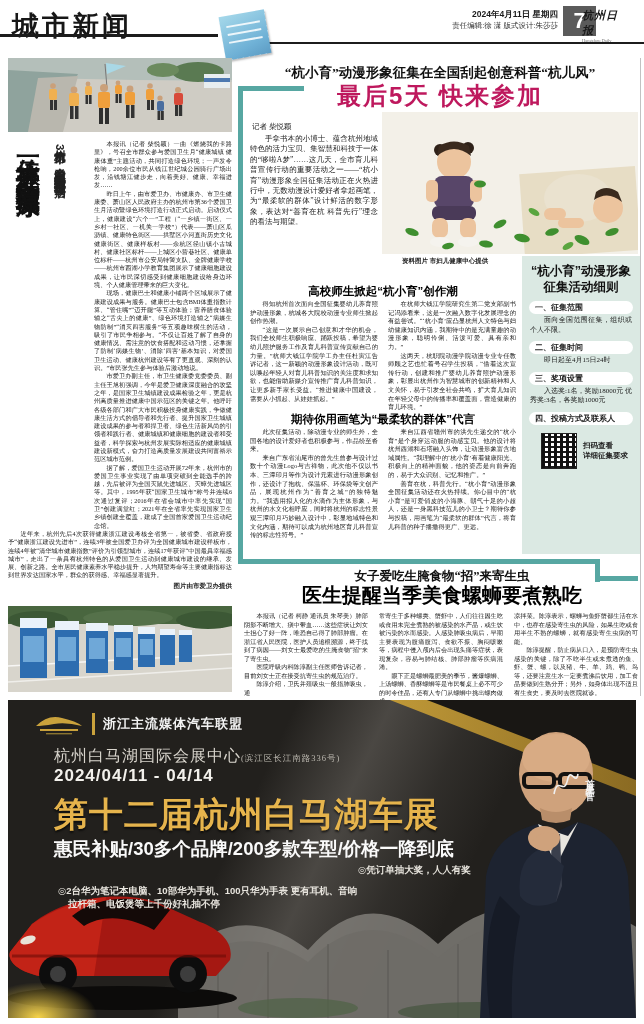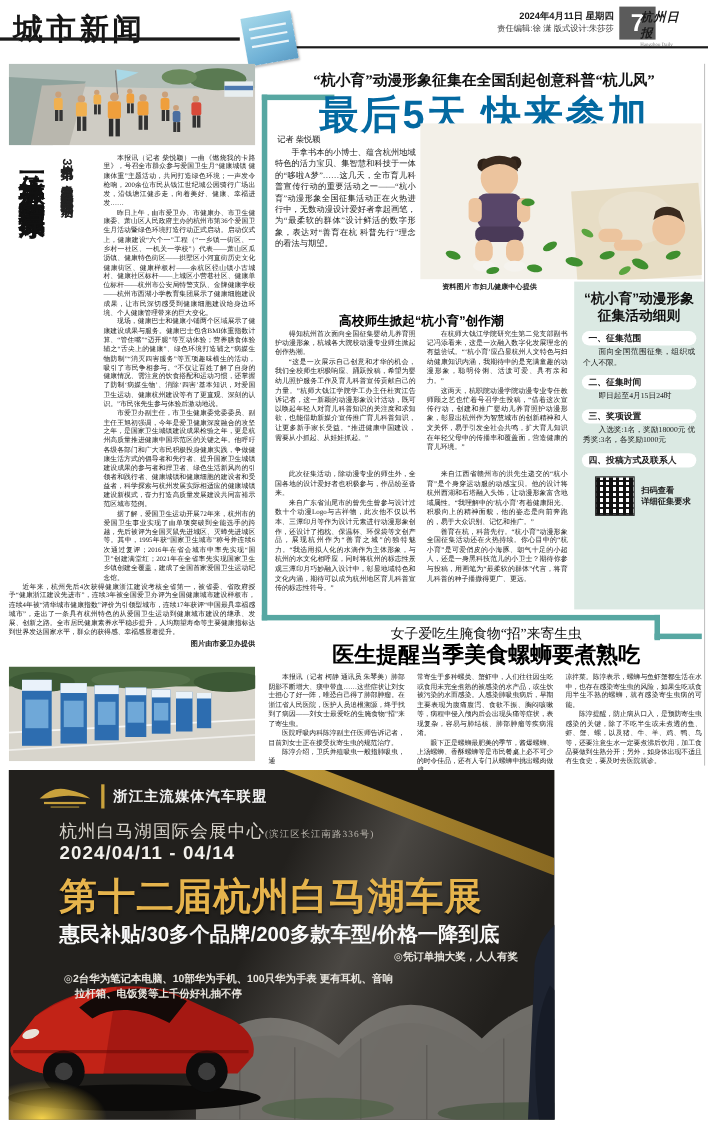--- a/index.html
+++ b/index.html
@@ -41,22 +41,22 @@
   
   .teal{background:#57a7a2;}
   .tl-left{left:238px;top:86px;width:5px;height:478px;}
   .tl-top{left:238px;top:86px;width:66px;height:5px;}
   .tl-bottom{left:238px;top:559px;width:362px;height:5px;}
   .tl-step-v{left:595px;top:559px;width:5px;height:23px;}
   .tl-step-h{left:595px;top:576px;width:43px;height:5px;}
 
   
   .kicker{left:250px;width:380px;top:64px;text-align:center;font-size:13.5px;font-weight:700;color:#111;}
-  .headline{left:250px;width:380px;top:80px;text-align:center;font-size:36px;font-weight:900;
-            letter-spacing:2px;color:#0369a1;}
+  .headline{left:250px;width:380px;top:80px;text-align:center;font-size:24px;font-weight:900;
+            letter-spacing:2px;color:#be185d;}
   .byline{left:252px;top:122px;font-size:7.5px;color:#222;}
   .lead{left:250px;top:134px;width:128px;height:136px;font-size:7.5px;line-height:10.4px;
         text-align:justify;}
   .lead p{margin:0;text-indent:2em;}
   .kidsphoto{left:382px;top:112px;width:256px;height:142px;}
   .photocap{left:402px;top:257px;width:236px;font-size:6.5px;font-weight:700;color:#222;}
   .sec-title{left:250px;width:266px;text-align:center;font-size:11.5px;font-weight:800;color:#000;}
   .cols2{left:250px;width:266px;display:flex;gap:10px;font-size:6.3px;line-height:8.6px;text-align:justify;}
   .cols2 .c{width:128px;}
   .cols2 p{margin:0;text-indent:2em;}
@@ -70,29 +70,29 @@
            display:block;color:#222;}
   .sb-body{font-size:7px;line-height:9.6px;text-indent:2em;margin:2px 1px 0 1px;text-align:justify;}
   .sb-qr-row{display:flex;align-items:center;gap:6px;margin:8px 0 0 12px;}
   .qr{width:34px;height:34px;border:1px solid #222;
       background:
         repeating-linear-gradient(0deg,rgba(17,17,17,.95) 0 2px,transparent 2px 5px),
         repeating-linear-gradient(90deg,#111 0 3px,#fff 3px 6px);}
   .qr-label{font-size:7.5px;line-height:10px;font-weight:700;color:#222;}
 
   
-  .h-kicker{left:244px;width:396px;top:568px;text-align:center;font-size:12.5px;font-weight:400;color:#111;}
+  .h-kicker{left:244px;width:396px;top:568px;text-align:center;font-size:12.5px;font-weight:700;color:#111;}
   .h-headline{left:244px;width:396px;top:582px;text-align:center;font-size:20px;font-weight:900;color:#000;}
   .cols3{left:244px;top:612px;width:396px;display:flex;gap:11px;font-size:6.2px;line-height:8.5px;
          text-align:justify;}
   .cols3 .c{width:124px;}
   .cols3 p{margin:0;text-indent:2em;}
 
   
-  .ad{left:8px;top:700px;width:496px;height:318px;background:#22201d;overflow:hidden;}
+  .ad{left:8px;top:700px;width:628px;height:318px;background:#22201d;overflow:hidden;}
   .ad-beam{position:absolute;left:120px;top:-20px;width:420px;height:380px;
            background:linear-gradient(115deg,transparent 30%,rgba(150,145,138,.35) 46%,rgba(150,145,138,.12) 60%,transparent 72%);}
   .ad-gold-tri{position:absolute;right:0;top:0;width:300px;height:96px;
                background:linear-gradient(100deg,#caa23c,#8a6a22);
                clip-path:polygon(18% 0,100% 0,100% 100%);}
   .ad-dark-tri{position:absolute;right:0;top:0;width:268px;height:80px;background:#191714;
                clip-path:polygon(22% 0,100% 0,100% 100%);}
   .ad-logo-row{position:absolute;left:24px;top:12px;display:flex;align-items:center;gap:8px;}
   .ad-logo{width:52px;height:24px;}
   .ad-divider{width:3px;height:22px;background:#caa23c;}
@@ -294,20 +294,21 @@
     <div class="c">
       <p>得知杭州首次面向全国征集婴幼儿养育照护动漫形象，杭城各大院校动漫专业师生掀起创作热潮。</p>
       <p>“这是一次展示自己创意和才华的机会，我们全校师生积极响应、踊跃投稿，希望为婴幼儿照护服务工作及育儿科普宣传贡献自己的力量。”杭师大钱江学院学工办主任杜寅江告诉记者，这一新颖的动漫形象设计活动，既可以唤起年轻人对育儿科普知识的关注度和求知欲，也能借助新媒介宣传推广育儿科普知识，让更多新手家长受益。“推进健康中国建设，需要从小抓起、从娃娃抓起。”</p>
     </div>
     <div class="c">
       <p>在杭师大钱江学院研究生第二党支部副书记冯添看来，这是一次融入数字化发展理念的有益尝试。“‘杭小育’应凸显杭州人文特色与妇幼健康知识内涵，我期待中的是充满童趣的动漫形象，聪明伶俐、活泼可爱、具有亲和力。”</p>
       <p>这两天，杭职院动漫学院动漫专业专任教师顾之艺也忙着号召学生投稿，“借着这次宣传行动，创建和推广婴幼儿养育照护动漫形象，彰显出杭州作为智慧城市的创新精神和人文关怀，易于引发全社会共鸣，扩大育儿知识在年轻父母中的传播率和覆盖面，营造健康的育儿环境。”</p>
     </div>
   </div>
 
+  <div class="abs sec-title sans" style="top:412px">期待你用画笔为“最柔软的群体”代言</div>
   <div class="abs cols2" style="top:428px;height:122px">
     <div class="c">
       <p>此次征集活动，除动漫专业的师生外，全国各地的设计爱好者也积极参与，作品纷至沓来。</p>
       <p>来自广东省汕尾市的曾先生曾参与设计过数十个动漫Logo与吉祥物，此次他不仅以书本、三潭印月等作为设计元素进行动漫形象创作，还设计了抱枕、保温杯、环保袋等文创产品，展现杭州作为“善育之城”的独特魅力。“我选用拟人化的水滴作为主体形象，与杭州的水文化相呼应，同时将杭州的标志性景观三潭印月巧妙融入设计中，彰显地域特色和文化内涵，期待可以成为杭州地区育儿科普宣传的标志性符号。”</p>
     </div>
     <div class="c">
       <p>来自江西省赣州市的洪先生递交的“杭小育”是个身穿运动服的动感宝贝。他的设计将杭州西湖和石塔融入头饰，让动漫形象富含地域属性。“我理解中的‘杭小育’有着健康阳光、积极向上的精神面貌，他的姿态是向前奔跑的，易于大众识别、记忆和推广。”</p>
       <p>善育在杭，科普先行。“杭小育”动漫形象全国征集活动还在火热持续。你心目中的“杭小育”是可爱俏皮的小海豚、朝气十足的小超人，还是一身黑科技范儿的小卫士？期待你参与投稿，用画笔为“最柔软的群体”代言，将育儿科普的种子播撒得更广、更远。</p>
     </div>
   </div>

